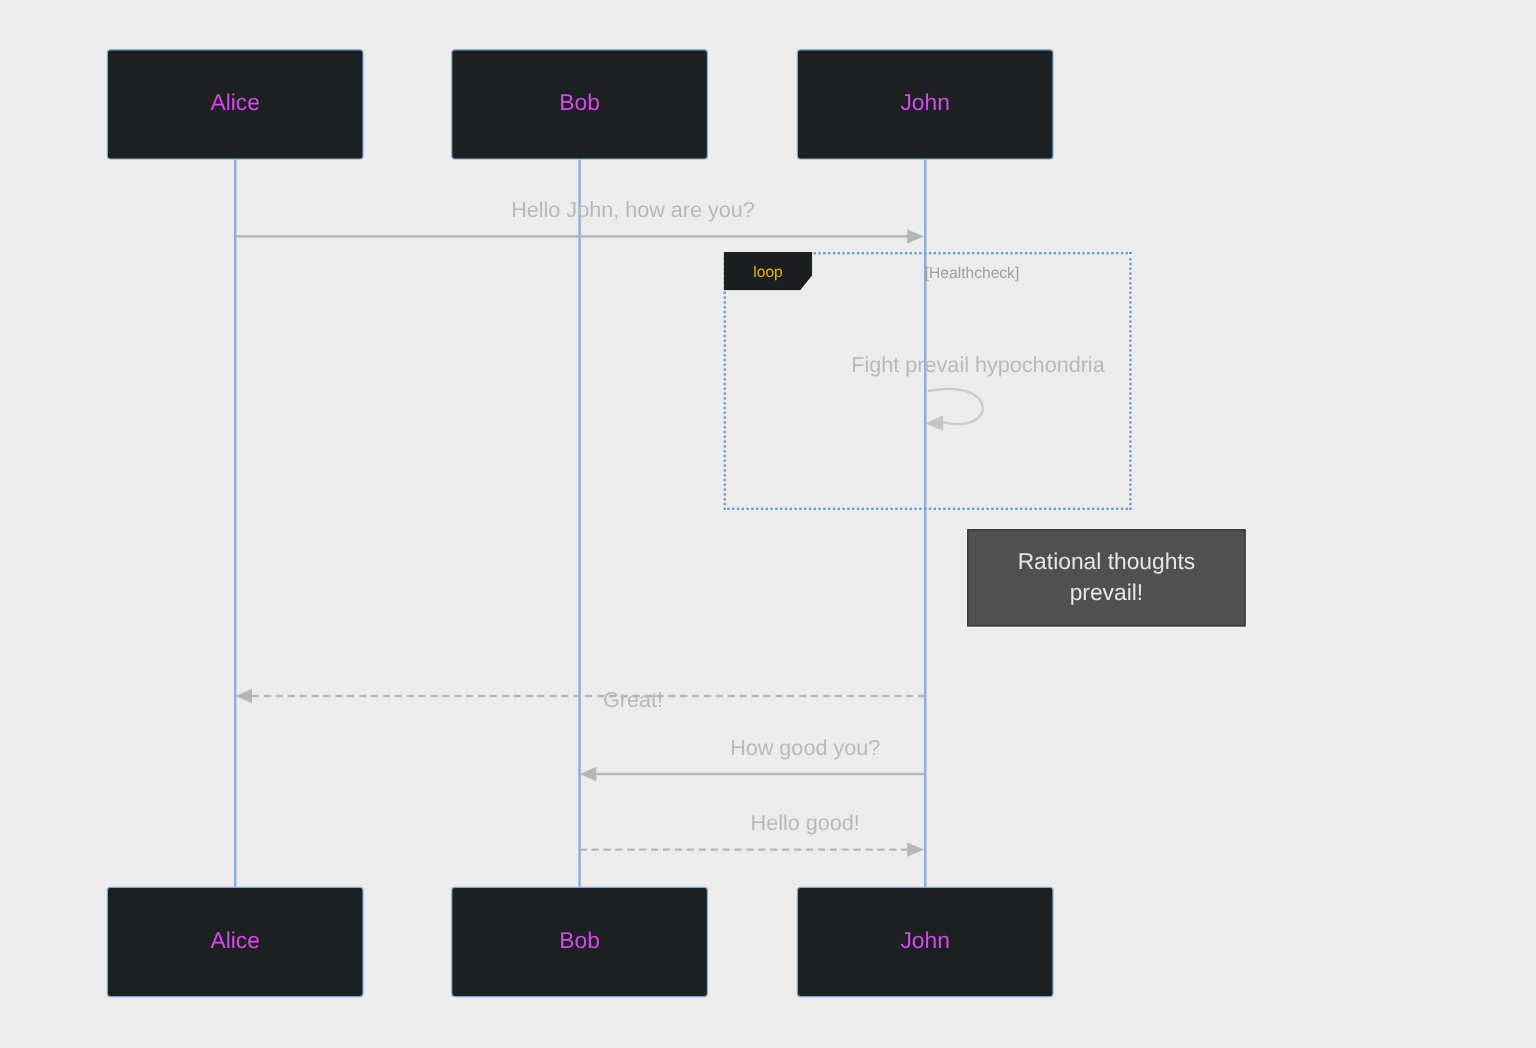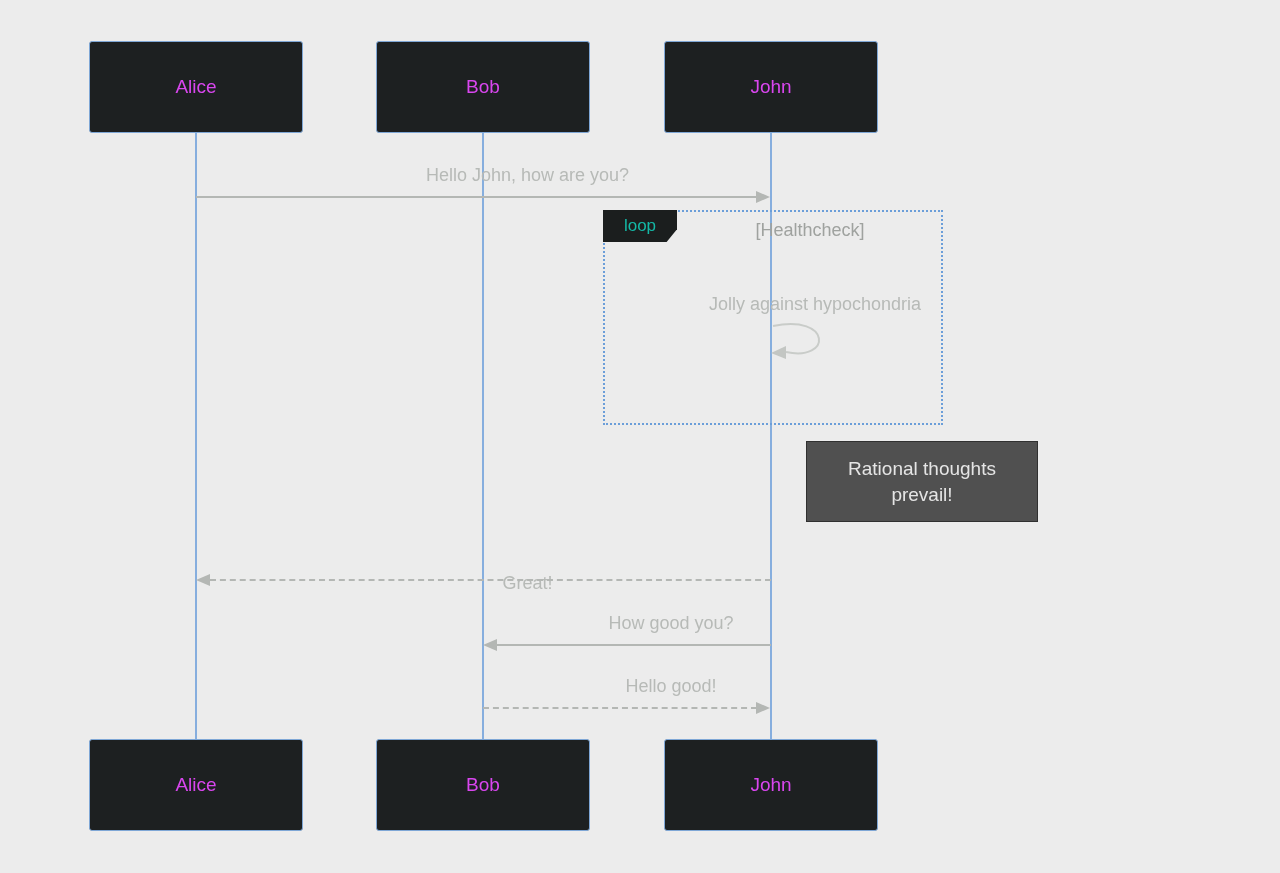--- a/index.html
+++ b/index.html
@@ -69,32 +69,32 @@
     left:603px;top:210px;
     width:340px;height:215px;
     border:2px dotted #6b9ed9;
     box-sizing:border-box;
   }
   .loop-label{
     position:absolute;
     left:-2px;top:-2px;
     width:74px;height:32px;
     background:#1b1e1e;
-    color:#14b8a6;
-    font-size:17px;
+    color:#eab308;
+    font-size:13px;
     display:flex;align-items:center;justify-content:center;
     clip-path:polygon(0 0,100% 0,100% 60%,86% 100%,0 100%);
   }
   .loop-condition{
     position:absolute;
     left:72px;top:8px;
     width:266px;
     text-align:center;
     color:#9fa29f;
-    font-size:18px;
+    font-size:13px;
   }
   
   .note{
     position:absolute;
     left:806px;top:441px;
     width:232px;height:81px;
     background:#505050;
     border:1px solid #303030;
     box-sizing:border-box;
     color:#e5e5e5;
@@ -131,21 +131,21 @@
 
   <div class="msg-text" style="left:196px;top:165px;width:575px">Hello John, how are you?</div>
   <div class="msg-line" style="left:196px;top:196px;width:562px"></div>
   <div class="arrow right" style="left:756px;top:191px"></div>
 
   <div class="loop-box">
     <div class="loop-label">loop</div>
     <div class="loop-condition">[Healthcheck]</div>
   </div>
 
-  <div class="msg-text" style="left:621px;top:294px;width:300px">Jolly against hypochondria</div>
+  <div class="msg-text" style="left:621px;top:294px;width:300px">Fight prevail hypochondria</div>
   <svg class="selfloop-svg" viewBox="0 0 100 55">
     <path d="M 13 12 C 72 0, 72 48, 26 38" fill="none" stroke="#c9ccc9" stroke-width="2"></path>
     <polygon points="11,39 26,32 26,45" fill="#c3c6c3"></polygon>
   </svg>
 
   <div class="note">
     <span>Rational thoughts prevail!</span>
   </div>
 
   <div class="msg-text" style="left:196px;top:573px;width:575px">Great!</div>

